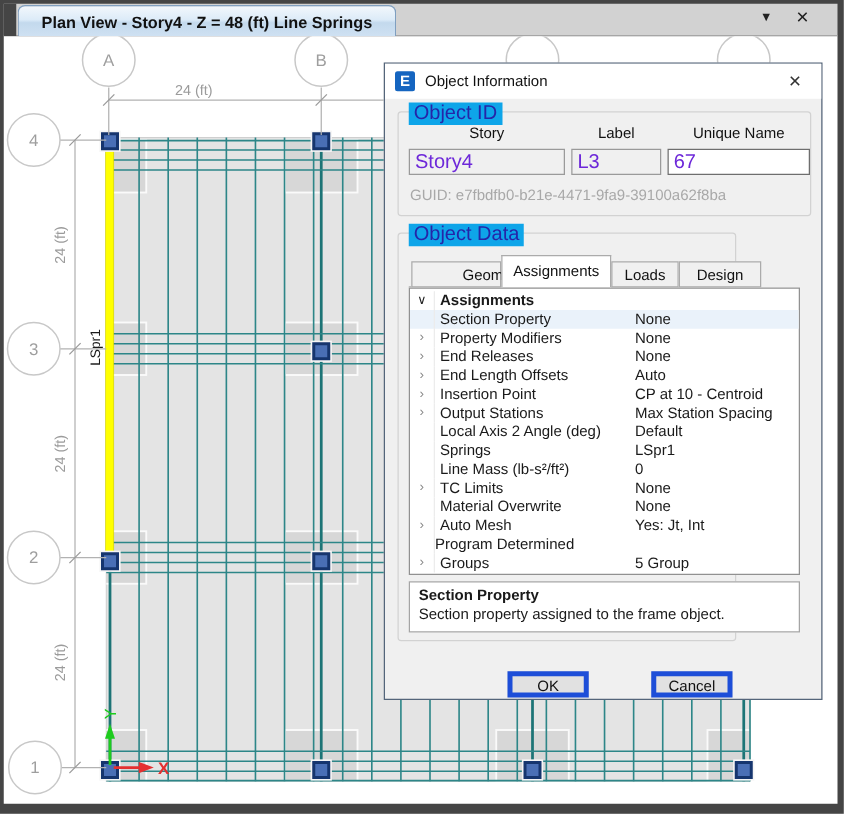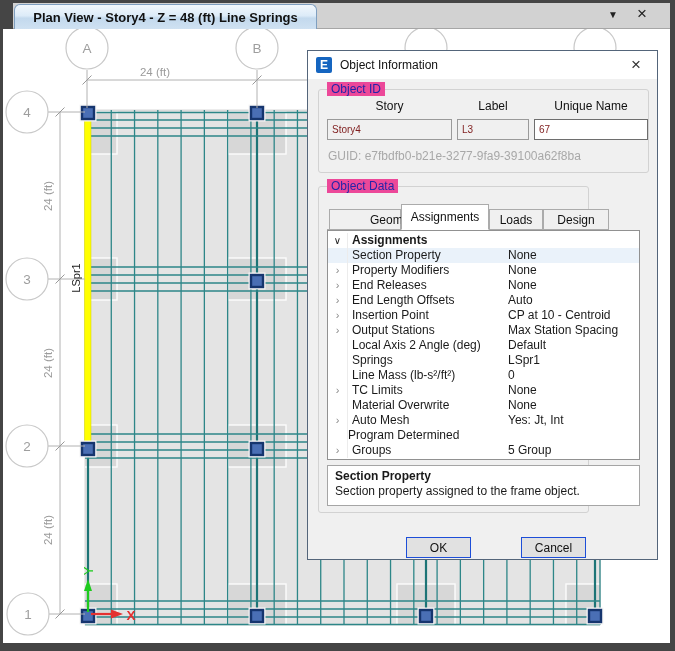--- a/index.html
+++ b/index.html
@@ -24,27 +24,27 @@
   
   .dialog { position:absolute; left:307px; top:50px; width:351px; height:510px;
     background:#f0f0f0; border:1px solid #54657a; z-index:5; font-size:12px; color:#1a1a1a; }
   .dlg-titlebar { position:absolute; left:0; top:0; right:0; height:28px; background:#ffffff;
     display:flex; align-items:center; padding:0 8px; }
   .dlg-icon { width:16px; height:16px; background:#1565c0; color:#fff; font-weight:bold;
     font-size:12px; line-height:16px; text-align:center; border-radius:2px; }
   .dlg-title { margin-left:8px; font-size:12px; color:#111; }
   .dlg-close { margin-left:auto; font-size:17px; color:#333; width:26px; text-align:center; cursor:default; }
   .groupbox { position:absolute; border:1px solid #d2d2d2; border-radius:3px; }
-  .gb-legend { position:absolute; top:-8px; left:8px; background:#ec4899; padding:0 4px;
-    color:#2525a8; font-size:12px; }
+  .gb-legend { position:absolute; top:-8px; left:8px; background:#0ea5e9; padding:0 4px;
+    color:#2525a8; font-size:16px; }
   #gb-objectid { left:10px; top:38px; width:331px; height:84px; }
   #gb-objectdata { left:10px; top:135px; width:271px; height:327px; }
   .fld-hdr { position:absolute; top:9px; text-align:center; font-size:12px; color:#111; }
   .fld { position:absolute; top:29px; height:21px; border:1px solid #9a9a9a;
-    font-family:"Liberation Sans",sans-serif; font-size:10px; padding:0 4px; color:#7f1d1d; }
+    font-family:"Liberation Sans",sans-serif; font-size:16px; padding:0 4px; color:#6d28d9; }
   .fld.ro { background:#f0f0f0; }
   .fld.ed { background:#ffffff; border-color:#6e6e6e; }
   .guid { position:absolute; left:9px; top:59px; color:#a8a8a8; font-size:12px; white-space:nowrap; }
   .tabstrip { position:absolute; left:8px; top:18px; right:7px; height:25px;
     border-bottom:1px solid #ababab; }
   .tab { position:absolute; bottom:-1px; height:21px; line-height:20px; text-align:center;
     font-size:12px; color:#111; background:#f0f0f0; border:1px solid #ababab; cursor:default; }
   .tab.active { height:26px; line-height:25px; background:#ffffff; border-bottom:1px solid #ffffff; }
   .proptable { position:absolute; left:8px; top:43px; width:313px; height:230px;
     background:#ffffff; border:1px solid #919191; overflow:hidden; padding-top:2px; }
@@ -54,21 +54,21 @@
   .trow .nm { width:160px; padding-left:4px; flex:none; white-space:nowrap; overflow:hidden; }
   .trow .vl { flex:1; white-space:nowrap; overflow:hidden; }
   .trow.thead .gut { color:#222; font-size:10px; }
   .trow.thead .nm { font-weight:bold; width:260px; }
   .trow.tsel { background:#eaf2fa; }
   .descpanel { position:absolute; left:8px; top:278px; width:313px; height:41px;
     background:#ffffff; border:1px solid #a5a5a5; padding:3px 7px; }
   .desc-title { font-weight:bold; font-size:12px; }
   .desc-text { font-size:12px; margin-top:1px; }
   .btn { position:absolute; top:486px; width:65px; height:21px; background:#e1e1e1;
-    border:1px solid #1d4ed8; font-family:"Liberation Sans",sans-serif; font-size:12px;
+    border:4px solid #1d4ed8; font-family:"Liberation Sans",sans-serif; font-size:12px;
     color:#111; cursor:default; }
   .btn.ok { left:98px; }
   .btn.cancel { left:213px; }
 </style>
 </head>
 <body>
 
 <div class="tabbar">
   <div class="tabbar-dark"></div>
   <div class="view-tab">
@@ -230,21 +230,21 @@
   </div>
 
   <div class="groupbox" id="gb-objectid">
     <span class="gb-legend">Object ID</span>
     <span class="fld-hdr" style="left:8px;width:125px;">Story</span>
     <span class="fld-hdr" style="left:138px;width:72px;">Label</span>
     <span class="fld-hdr" style="left:215px;width:114px;">Unique Name</span>
     <input class="fld ro" style="left: 8px; width: 125px;" readonly="" value="Story4">
     <input class="fld ro" style="left: 138px; width: 72px;" readonly="" value="L3">
     <input class="fld ed" style="left: 215px; width: 114px;" value="67">
-    <div class="guid">GUID:  e7fbdfb0-b21e-3277-9fa9-39100a62f8ba</div>
+    <div class="guid">GUID:  e7fbdfb0-b21e-4471-9fa9-39100a62f8ba</div>
   </div>
 
   <div class="groupbox" id="gb-objectdata">
     <span class="gb-legend">Object Data</span>
     <div class="tabstrip" id="tabstrip">
         <span class="tab" style="left: 2px; width: 72px; padding-left: 40px;">Geometry</span>
         <span class="tab active" style="left: 74px; width: 88px;">Assignments</span>
         <span class="tab" style="left: 162px; width: 54px;">Loads</span>
         <span class="tab" style="left: 216px; width: 66px;">Design</span>
       </div>

